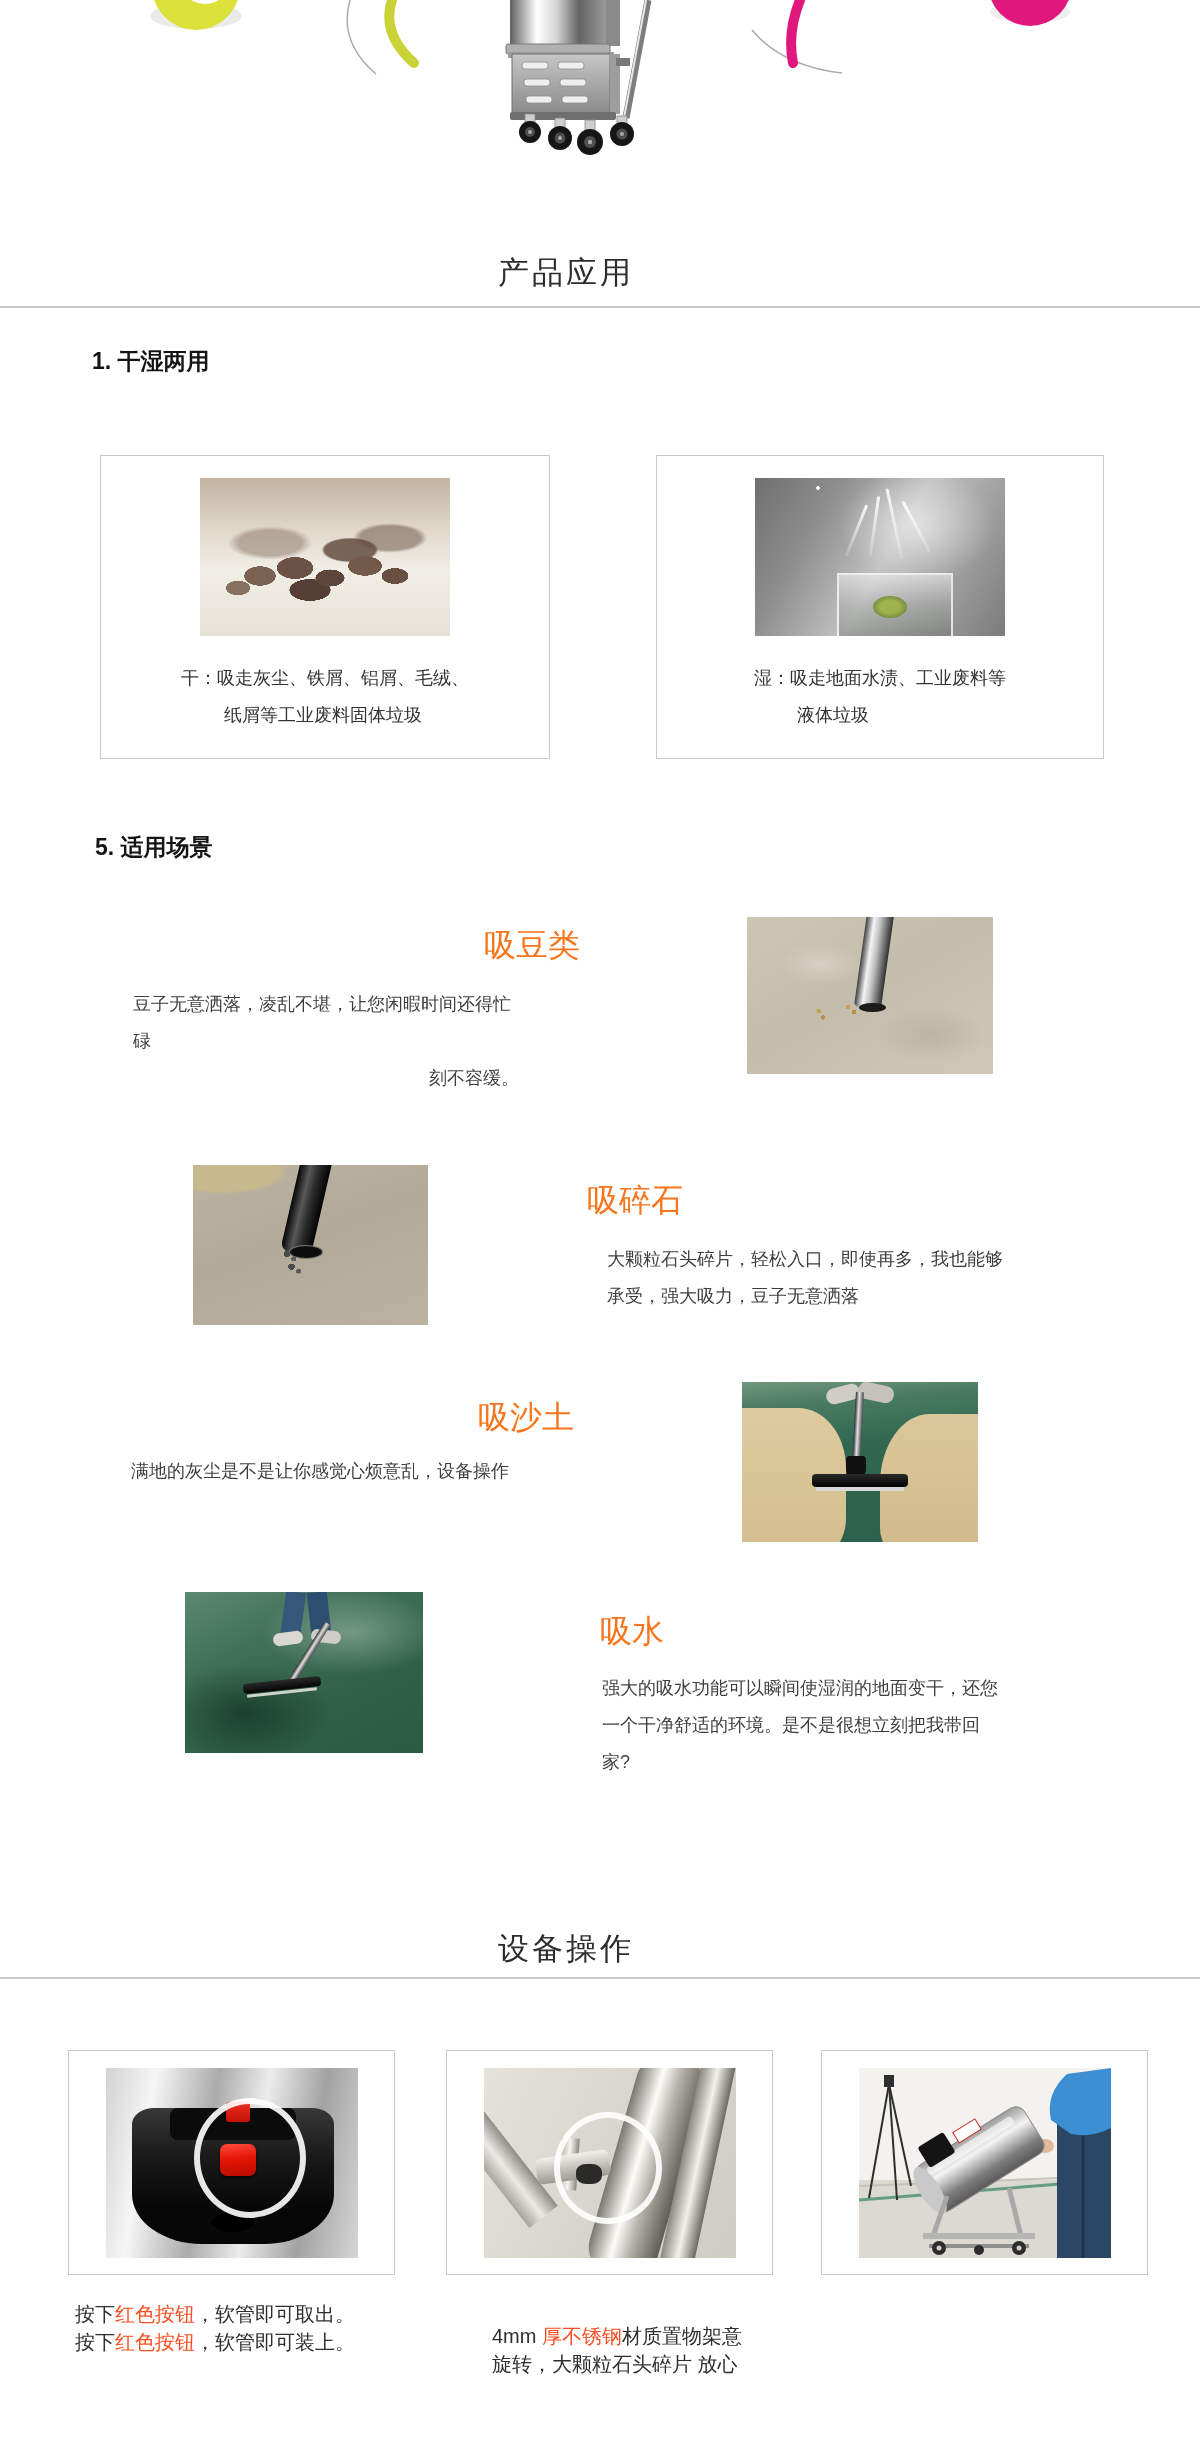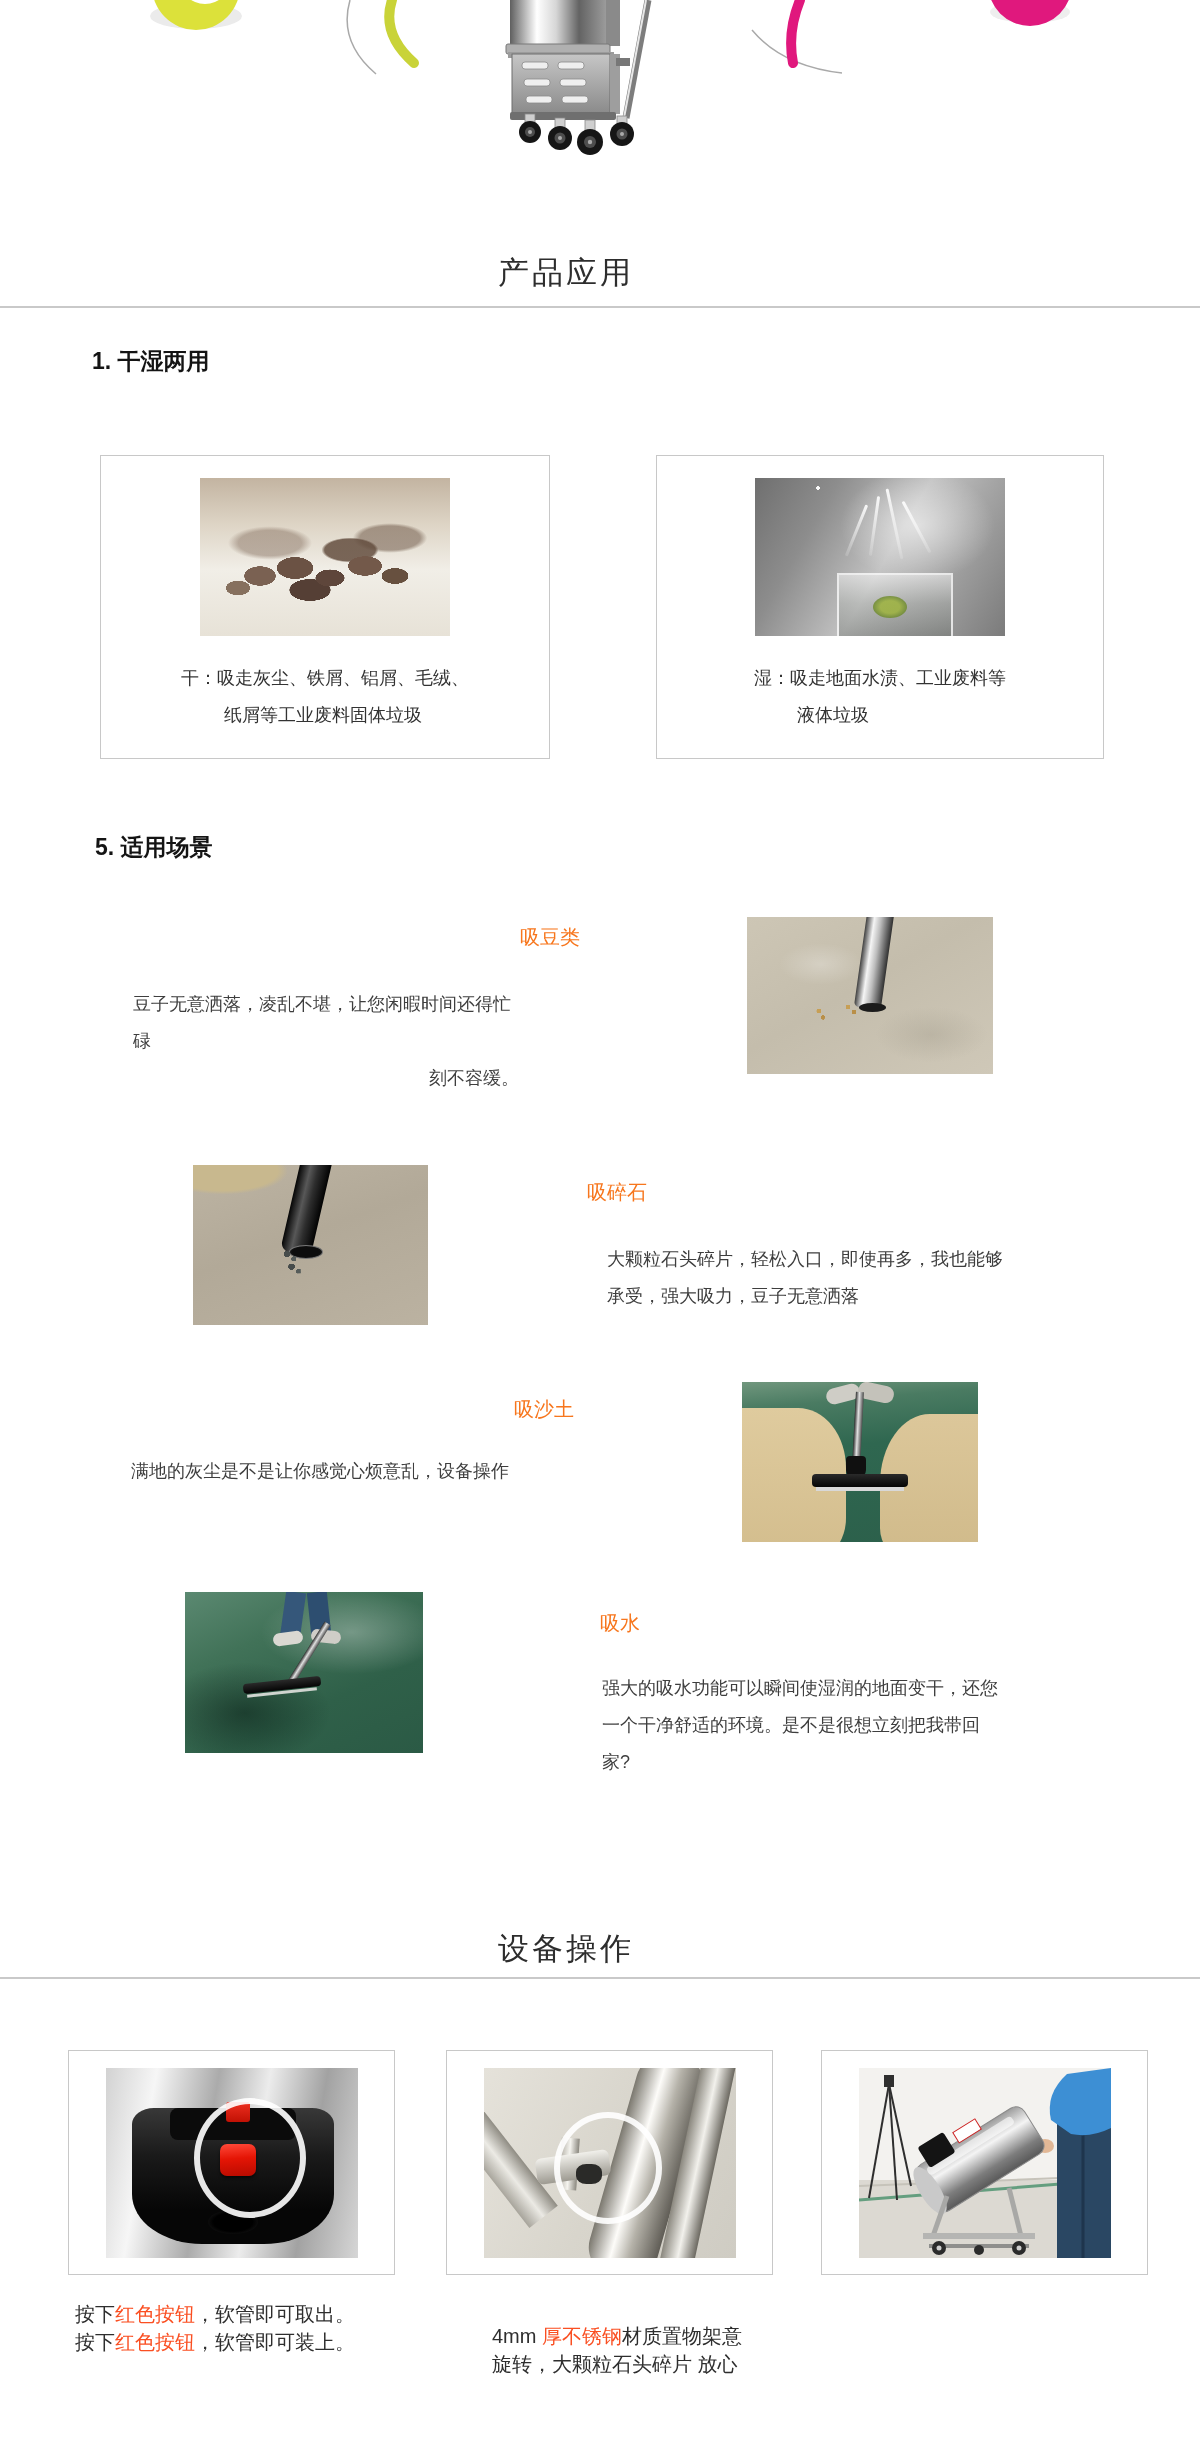--- a/index.html
+++ b/index.html
@@ -11,21 +11,21 @@
   .divider{position:absolute;left:0;width:1200px;height:2px;background:#c9c9c9;}
   .sub-heading{position:absolute;font-size:23px;font-weight:700;color:#141414;}
   .card{position:absolute;border:1px solid #c8c8c8;background:#fff;text-align:center;}
   .photo{position:relative;overflow:hidden;background-repeat:no-repeat;}
   .photo-abs{position:absolute;overflow:hidden;background-repeat:no-repeat;}
   .photo > div, .photo-abs > div{position:absolute;background-repeat:no-repeat;}
   .card .photo{margin:22px auto 0;}
   .card-caption{display:inline-block;margin-top:24px;text-align:left;font-size:18px;
         line-height:37px;color:#333;}
   .card-caption .indent{padding-left:43px;}
-  .scn-title{position:absolute;font-size:20px;color:#f7761d;}
+  .scn-title{position:absolute;font-size:32px;color:#f7761d;}
   .ta-r{text-align:right;}
   .scn-text{position:absolute;font-size:18px;line-height:37px;color:#3e3e3e;}
   .op-box{position:absolute;width:325px;height:223px;border:1px solid #c8c8c8;background:#fff;text-align:center;}
   .op-box .photo{margin:17px auto 0;}
   .op-caption{position:absolute;font-size:20px;line-height:28px;color:#2e2e2e;}
   .hl{color:#fa4f22;}
 
   
   .ph-debris{width:250px;height:158px;background-image:
     radial-gradient(26px 16px at 60px 98px,#7a6152 60%,transparent 61%),

